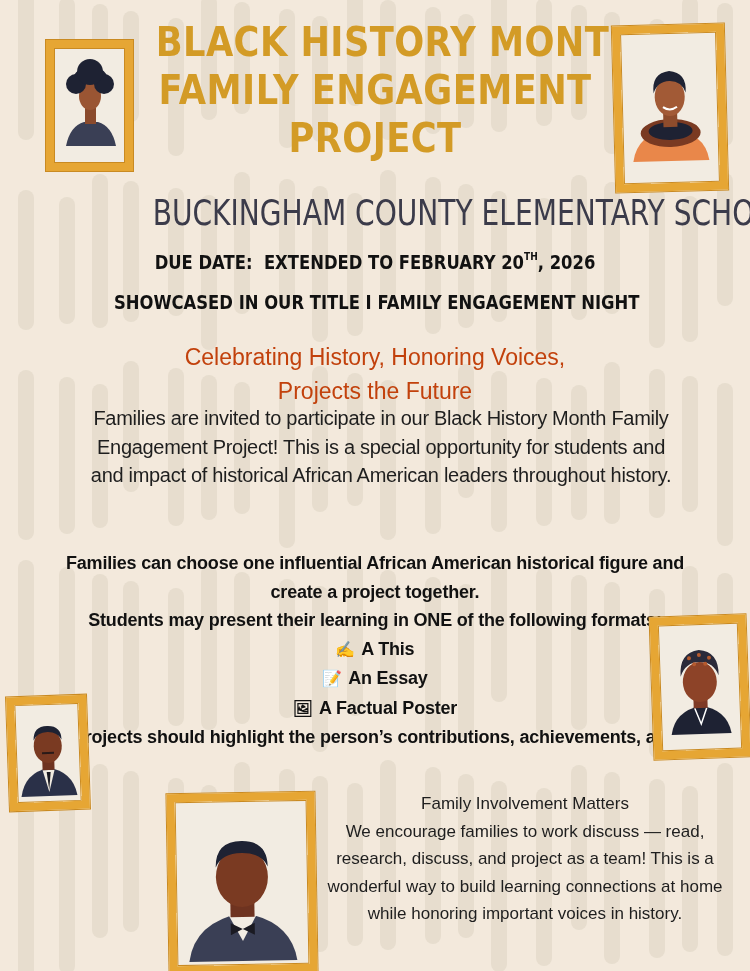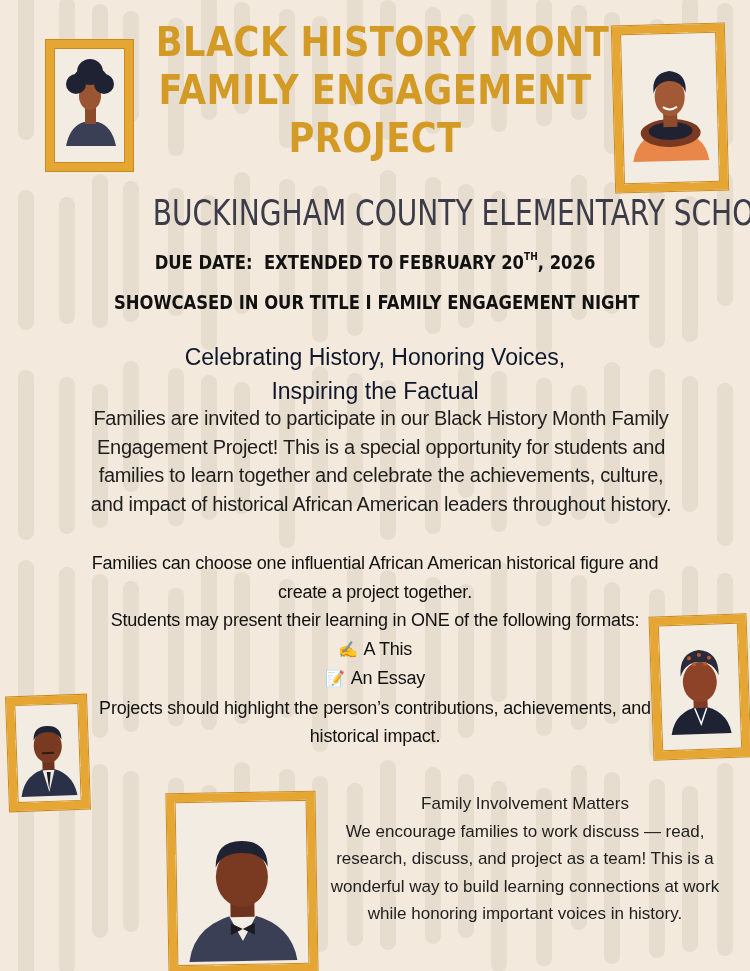--- a/index.html
+++ b/index.html
@@ -52,33 +52,33 @@
   .due sup { font-size: 11px; vertical-align: 9px; }
   .showcase {
     position: absolute; left: 60px; width: 600px; top: 289px;
     text-align: center; color: #111;
     font-family: "DejaVu Sans", sans-serif; font-weight: bold;
     font-size: 20px; line-height: 26px; white-space: nowrap;
     transform: scaleX(0.82); transform-origin: center top;
   }
   .tagline {
     position: absolute; left: 100px; width: 550px; top: 340px;
-    text-align: center; color: #0f172a;
+    text-align: center; color: #c2410c;
     font-size: 23px; line-height: 34px;
   }
   .intro {
     position: absolute; left: 50px; width: 662px; top: 404px;
     text-align: center; color: #1e1e1e;
     font-size: 20px; line-height: 28.5px;
     letter-spacing: -0.3px;
   }
   .choose {
     position: absolute; left: 40px; width: 670px; top: 549px;
     text-align: center; color: #111;
-    font-weight: normal; font-size: 18px; line-height: 28.5px;
+    font-weight: bold; font-size: 18px; line-height: 28.5px;
     letter-spacing: -0.2px;
   }
   .choose .fmt-icon { font-size: 16px; margin-right: 6px; }
 
   .involve {
     position: absolute; left: 320px; width: 410px; top: 790px;
     text-align: center; color: #1e1e1e;
     font-size: 17px; line-height: 27.5px;
   }
 
@@ -209,49 +209,50 @@
 
   <div class="due">
     <span>DUE DATE:</span>&nbsp;
     <span>EXTENDED TO FEBRUARY 20</span><sup>TH</sup><span>, 2026</span>
   </div>
 
   <div class="showcase">SHOWCASED IN OUR TITLE I FAMILY ENGAGEMENT NIGHT</div>
 
   <div class="tagline">
     <div>Celebrating History, Honoring Voices,</div>
-    <div>Inspiring the Factual</div>
+    <div>Projects the Future</div>
   </div>
 
   <div class="intro">
     <div>Families are invited to participate in our Black History Month Family</div>
     <div>Engagement Project! This is a special opportunity for students and</div>
-    <div>families to learn together and celebrate the achievements, culture,</div>
     <div>and impact of historical African American leaders throughout history.</div>
   </div>
 
   <div class="choose">
     <div>Families can choose one influential African American historical figure and</div>
     <div>create a project together.</div>
     <div>Students may present their learning in ONE of the following formats:</div>
     <div>
       <span class="fmt-icon">✍</span><span>A This</span>
     </div>
     <div>
       <span class="fmt-icon">📝</span><span>An Essay</span>
     </div>
+    <div>
+      <span class="fmt-icon">🖼</span><span>A Factual Poster</span>
+    </div>
     <div>Projects should highlight the person’s contributions, achievements, and</div>
-    <div>historical impact.</div>
   </div>
 
   <div class="involve">
     <div>Family Involvement Matters</div>
     <div>We encourage families to work discuss — read,</div>
     <div>research, discuss, and project as a team! This is a</div>
-    <div>wonderful way to build learning connections at work</div>
+    <div>wonderful way to build learning connections at home</div>
     <div>while honoring important voices in history.</div>
   </div>
 
   <div class="frame" style="left:46px;top:40px;width:87px;height:131px;">
     <svg viewBox="0 0 71 115">
       <path d="M12 98 Q16 78 30 74 L44 74 Q58 78 62 98 Z" fill="#3a3f55"></path>
       <rect x="31" y="60" width="11" height="16" fill="#8a4a2c"></rect>
       <ellipse cx="36" cy="48" rx="11" ry="14" fill="#9a5533"></ellipse>
       <path d="M18 44 Q14 22 36 18 Q58 20 55 44 Q52 32 36 30 Q22 32 18 44 Z" fill="#1e2233"></path>
       <circle cx="22" cy="36" r="10" fill="#1e2233"></circle>

